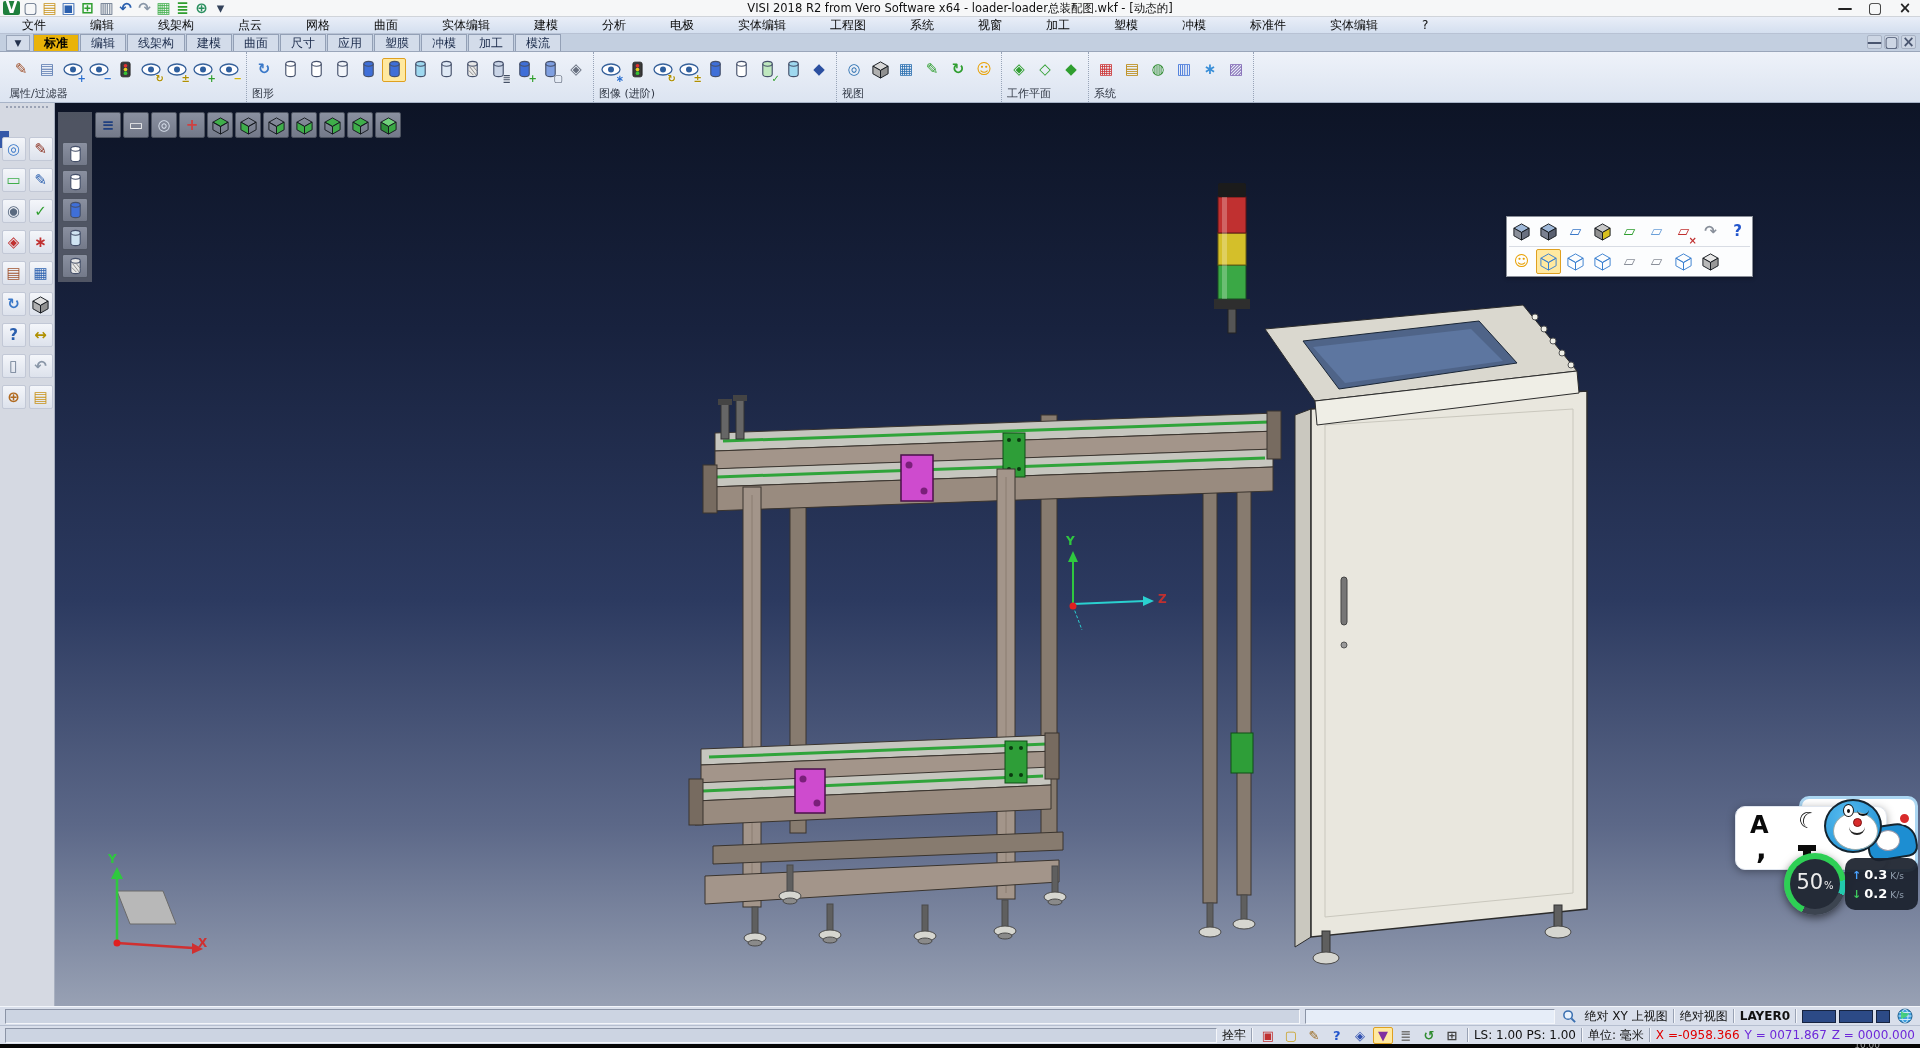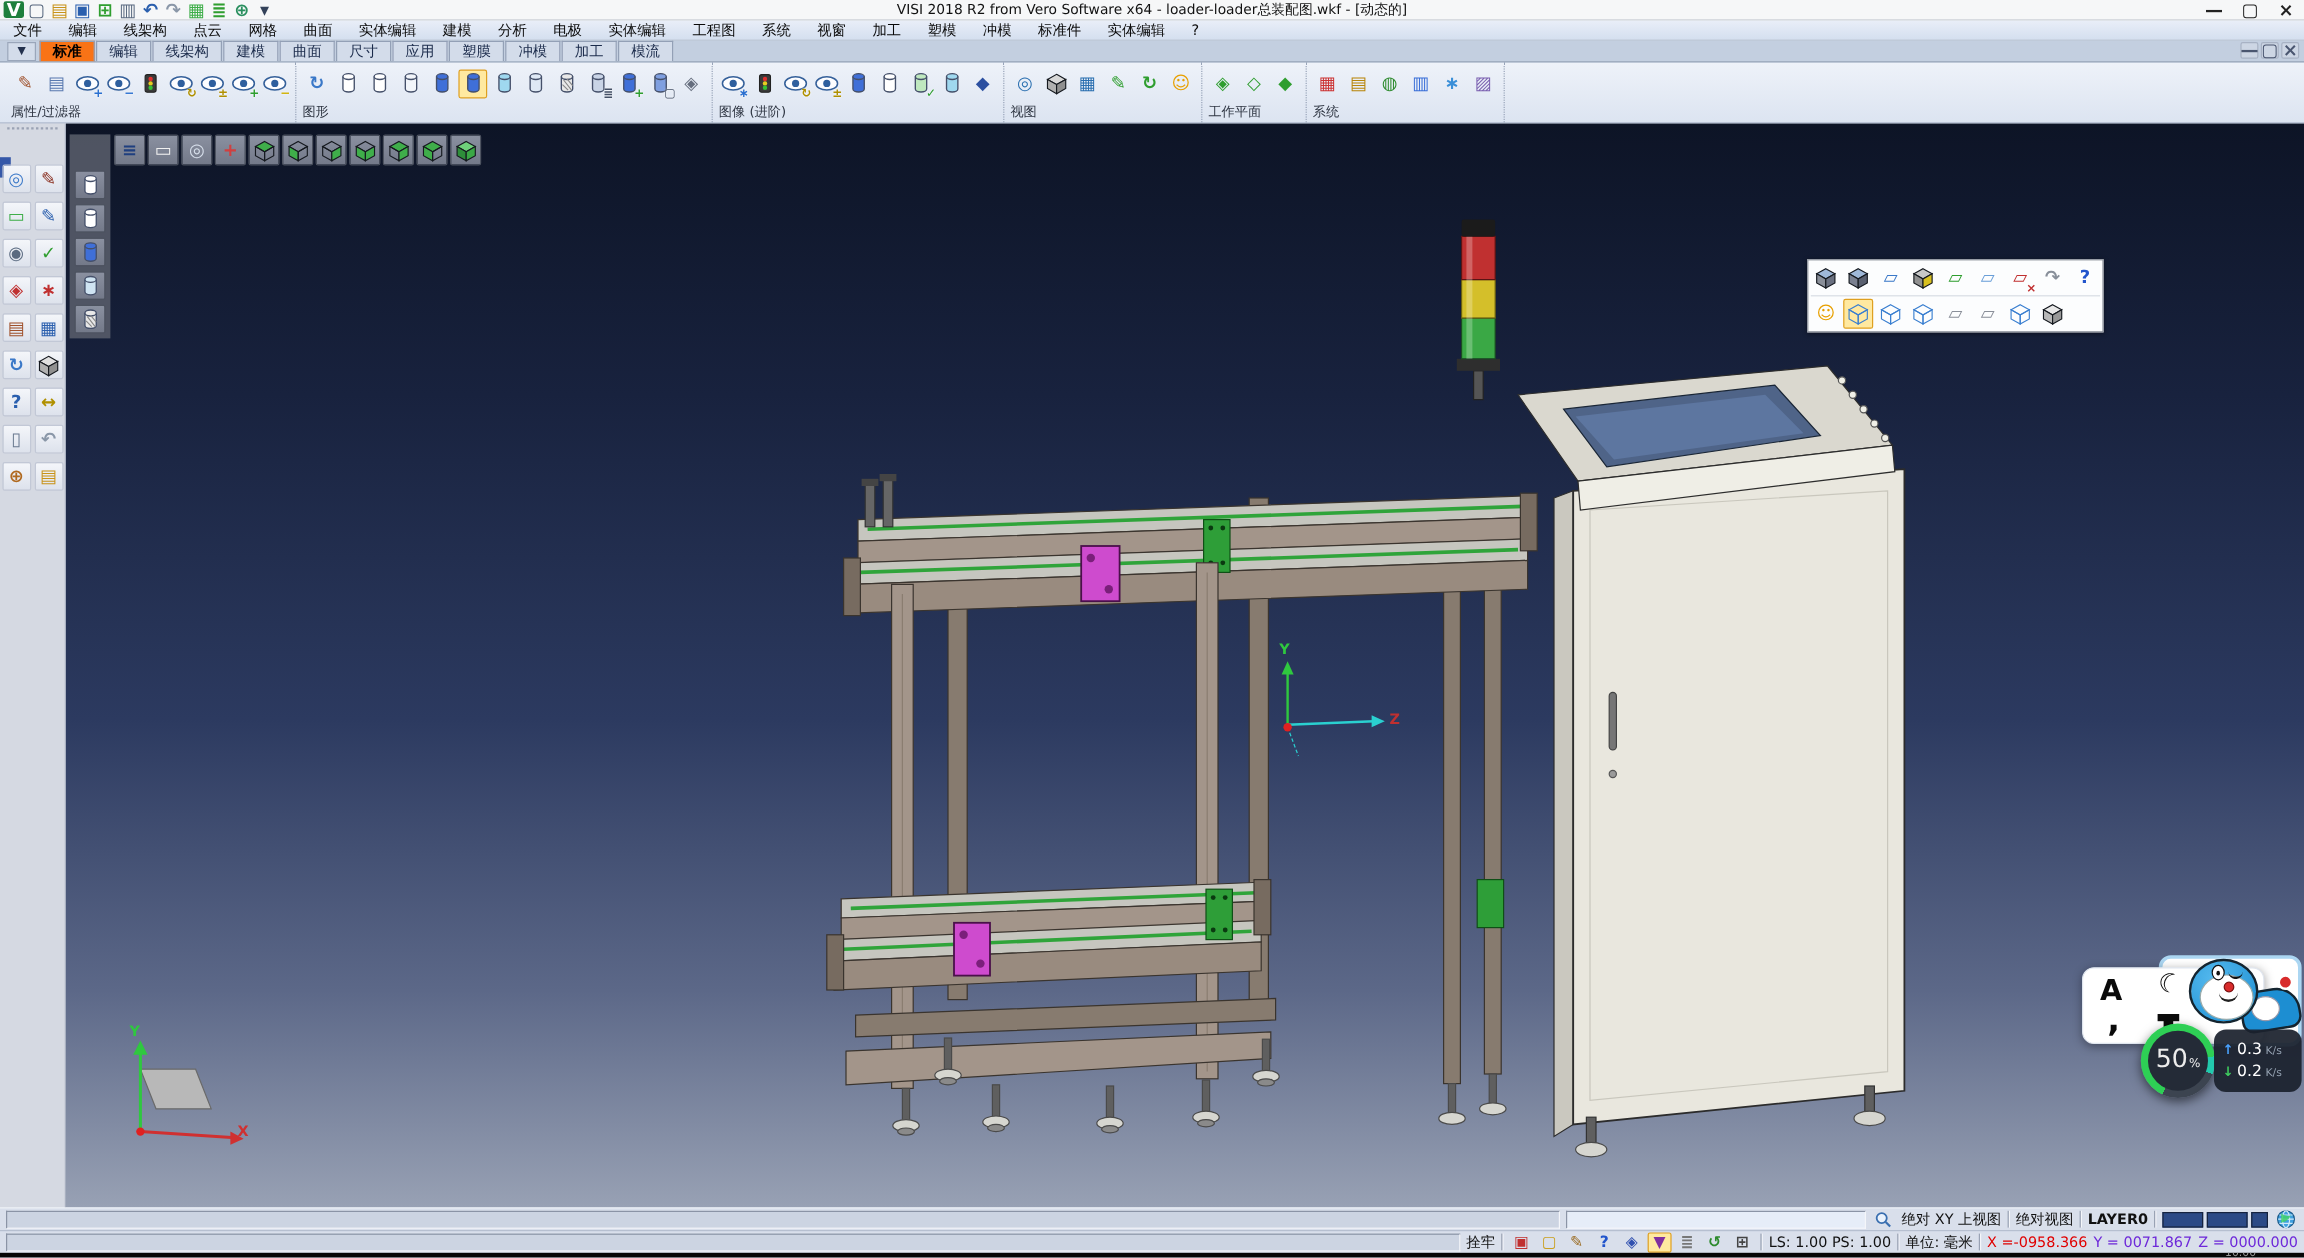--- a/index.html
+++ b/index.html
@@ -7,26 +7,26 @@
 #app{position:relative;width:1920px;height:1048px;overflow:hidden;background:#d8dee9}
 
 .titlebar{height:17px;background:#f6f7f8;border-bottom:1px solid #d0d4da;display:flex;align-items:center;position:relative}
 .qa{display:flex;gap:2px;padding-left:3px;align-items:center;z-index:2}
 .qa .icon{width:17px;height:14px;font-size:11px;border-radius:2px}
 .title-text{position:absolute;left:0;right:0;text-align:center;font-size:11.5px;color:#111;line-height:17px}
 .win-controls{margin-left:auto;display:flex;z-index:2}
 .win-controls .icon{width:30px;height:17px;border-radius:0;font-size:10px}
 
 .menubar{height: 17px;background:linear-gradient(#e9eef8,#d4dfef);display:flex;align-items:center;font-size:12px;color:#0a0a0a;border-bottom:1px solid #b8c2d4}
-.menu-item{padding:0 11px;line-height:17px;white-space:nowrap}
+.menu-item{padding:0 22px;line-height:17px;white-space:nowrap}
 
 .tabbar{height:18px;background:#c3cfe0;display:flex;align-items:flex-end;font-size:12px;position:relative;border-bottom:1px solid #9aa6ba}
 .tab-drop{width:24px;height:16px;display:flex;align-items:center;justify-content:center;font-size:9px;color:#23314d;background:#d3dcea;border:1px solid #9aa6ba;margin:0 3px 0 6px}
 .tab{padding:0 10px;background:#d3dcea;border:1px solid #93a0b6;border-bottom:none;margin-right:1px;color:#1a2a4a;height:17px;line-height:16px;white-space:nowrap}
-.tab.active{background:#f97316;color:#000;font-weight:bold}
+.tab.active{background:#eab308;color:#000;font-weight:bold}
 .mdi-controls{position:absolute;right:4px;top:1px;display:flex;gap:2px}
 .mdi-controls .icon{width:15px;height:14px;font-size:9px;background:#cdd6e4;border:1px solid #a8b2c4;border-radius:2px}
 
 .ribbon{height:51px;background:linear-gradient(#eef2f9,#dce4f1);display:flex;border-bottom:1px solid #a8b4c8;padding-left:4px}
 .rgroup{display:flex;flex-direction:column;border-right:1px dotted #98a4b8;padding:0 5px}
 .ricons{display:flex;align-items:center;gap:2px;height:35px}
 .rlabel{text-align:left;font-size:11px;color:#2f3643;height:15px;line-height:14px;white-space:nowrap}
 
 .icon{width:24px;height:24px;display:inline-flex;align-items:center;justify-content:center;position:relative;border-radius:2px;flex:none}
 .icon .g{font-size:15px;line-height:1;font-weight:bold}
@@ -97,21 +97,21 @@
 .d-belly{left:1876px;top:830px;width:24px;height:21px;background:#fff;border:1px solid #99a;border-radius:50%}
 .d-tail{left:1898px;top:812px;width:13px;height:13px;border-radius:50%;background:#d82b2b;border:2px solid #fff}
 .gauge{position:absolute;left:1784px;top:853px;width:62px;height:62px;border-radius:50%;background:conic-gradient(from 205deg,#2ecf55 0 238deg,#22c9ad 238deg 266deg,#3c4450 266deg 360deg);display:flex;align-items:center;justify-content:center;box-shadow:0 3px 9px rgba(0,0,0,.55);z-index:8}
 .gauge-inner{width:50px;height:50px;border-radius:50%;background:#242b37;display:flex;align-items:baseline;justify-content:center;color:#ececec;padding-top:13px}
 .gauge-inner .pct{font-size:21px;line-height:1}
 .gauge-inner .pctsign{font-size:10px;margin-left:1px}
 .speed-pill{position:absolute;left:1845px;top:858px;width:73px;height:52px;background:rgba(27,33,45,.93);border-radius:10px;display:flex;flex-direction:column;justify-content:center;gap:4px;padding:0 7px;z-index:8}
 .sp-row{display:flex;align-items:baseline;gap:3px;color:#fff}
 .sp-arrow{font-size:11px;font-weight:bold}
 .sp-up{color:#4aa3ff}.sp-down{color:#3ecb5e}
-.sp-val{font-size:13px;font-weight:normal}
+.sp-val{font-size:13px;font-weight:bold}
 .sp-unit{font-size:9px;color:#93a0b0}
 </style>
 </head>
 <body>
 
 <div id="app">
 
   <div class="titlebar">
     <div class="qa">
         <span class="icon" style="background: rgb(30, 127, 60);">

